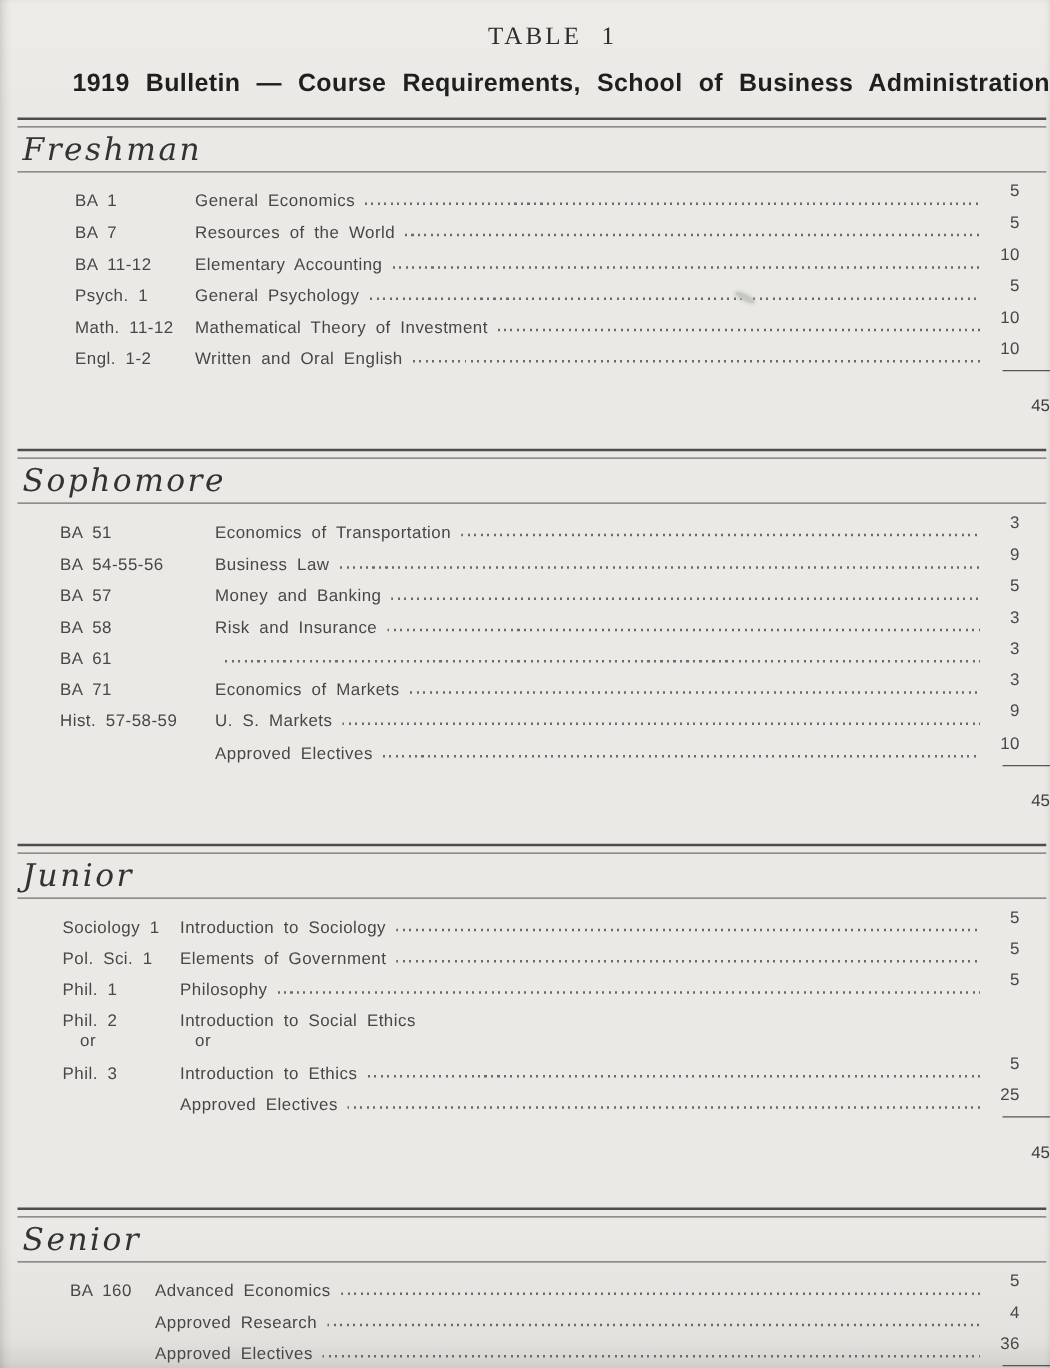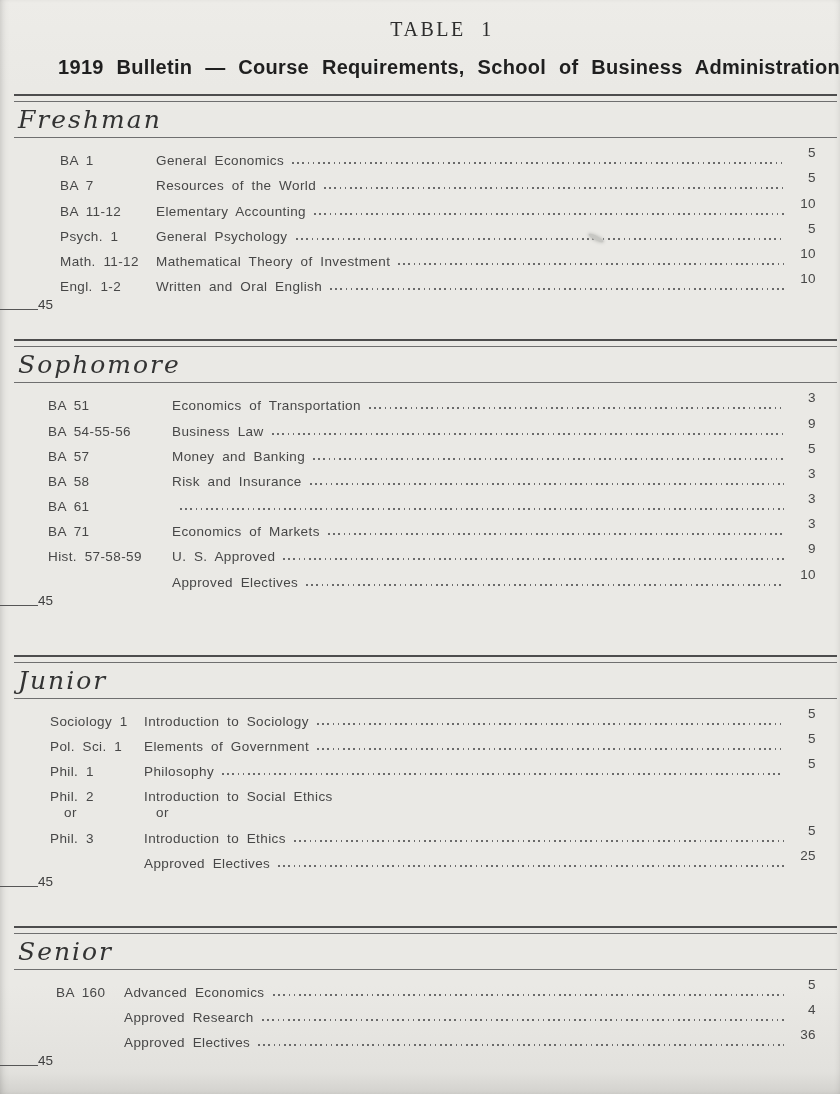--- a/index.html
+++ b/index.html
@@ -105,28 +105,28 @@
   .section[data-idx="0"] .rows{padding-left:60px;}
   .section[data-idx="0"] .code{width:96px;}
   .section[data-idx="1"] .rows{padding-left:48px;}
   .section[data-idx="1"] .code{width:124px;}
   .section[data-idx="2"] .rows{padding-left:50px;}
   .section[data-idx="2"] .code{width:94px;}
   .section[data-idx="3"] .rows{padding-left:56px;}
   .section[data-idx="3"] .code{width:68px;}
   
   .section[data-idx="1"]{margin-top:26px;}
-  .section[data-idx="2"]{margin-top:46px;}
+  .section[data-idx="2"]{margin-top:26px;}
   .section[data-idx="3"]{margin-top:36px;}
   .total-row{
     display:flex;
-    flex-direction:row;
+    flex-direction:column;
     align-items:flex-end;
-    padding-right:24px;
     margin-top:1px;
+    gap:16px;
   }
   .sum-line{
     width:38px;
     border-top:1.5px solid #565656;
     margin-bottom:3px;
   }
   .total{
     font-size:13.5px;
     color:#3f3f3f;
     line-height:17px;
@@ -242,21 +242,21 @@
 
   <div class="row">
     <span class="code">BA 71</span>
     <span class="title">Economics of Markets</span>
     <span class="leader"></span>
     <span class="credits">3</span>
   </div>
 
   <div class="row">
     <span class="code">Hist. 57-58-59</span>
-    <span class="title">U. S. Approved</span>
+    <span class="title">U. S. Markets</span>
     <span class="leader"></span>
     <span class="credits">9</span>
   </div>
 
   <div class="row">
     <span class="code"></span>
     <span class="title">Approved Electives</span>
     <span class="leader"></span>
     <span class="credits">10</span>
   </div>

